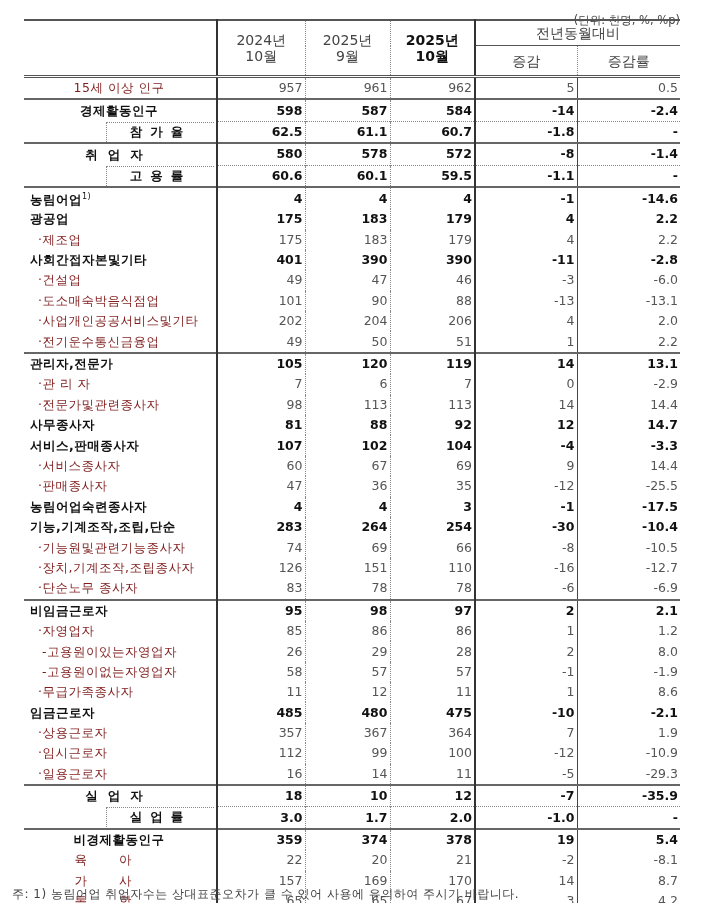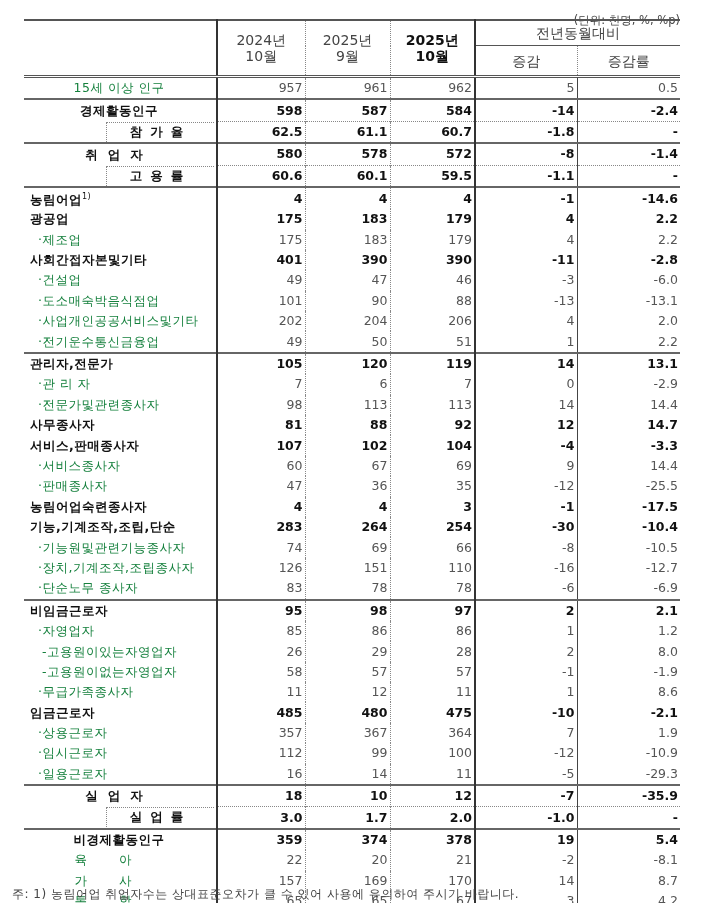--- a/index.html
+++ b/index.html
@@ -13,21 +13,21 @@
   th { font-weight:normal; font-size:14px; color:#444; text-align:center; padding:4px; line-height:16px; }
   thead tr.h1 th { border-top:2px solid #555; }
   th.lbl { border-right:2px solid #333; border-bottom:3px double #555; }
   th.yr { border-bottom:3px double #555; height:36px; }
   th.yr.d { border-right:1px dotted #888; }
   th.yr.b { font-weight:bold; color:#111; border-right:2px solid #333; }
   th.grp { border-bottom:1.5px solid #555; height:14px; }
   th.sub { border-bottom:3px double #555; height:21px;margin-left:18px; }
   th.sub.d { border-right:1px dotted #888; }
   td { font-size:12.5px; height:20.4px; padding:0 2px 0 0; text-align:right; color:#555; white-space:nowrap; line-height:18px; }
-  td.l { text-align:left; padding-left:6px; color:#15803d; letter-spacing:0.5px; }
+  td.l { text-align:left; padding-left:6px; color:#7f1d1d; letter-spacing:0.5px; }
   td.l.c { text-align:center; padding-left:0; }
   td.v1 { border-left:2px solid #333; border-right:1px dotted #888; }
   td.v2 { border-right:1px dotted #888; }
   td.v3 { border-right:2px solid #333; }
   td.v4 { border-right:1px solid #444; }
   tr.b td { font-weight:bold; color:#111; }
   tr.ind td.l { padding-left:14px; }
   tr.ind2 td.l { padding-left:18px; }
   tr.sep td { border-top:2px solid #666; }
   tr.dot td { border-top:1px dotted #888; }

